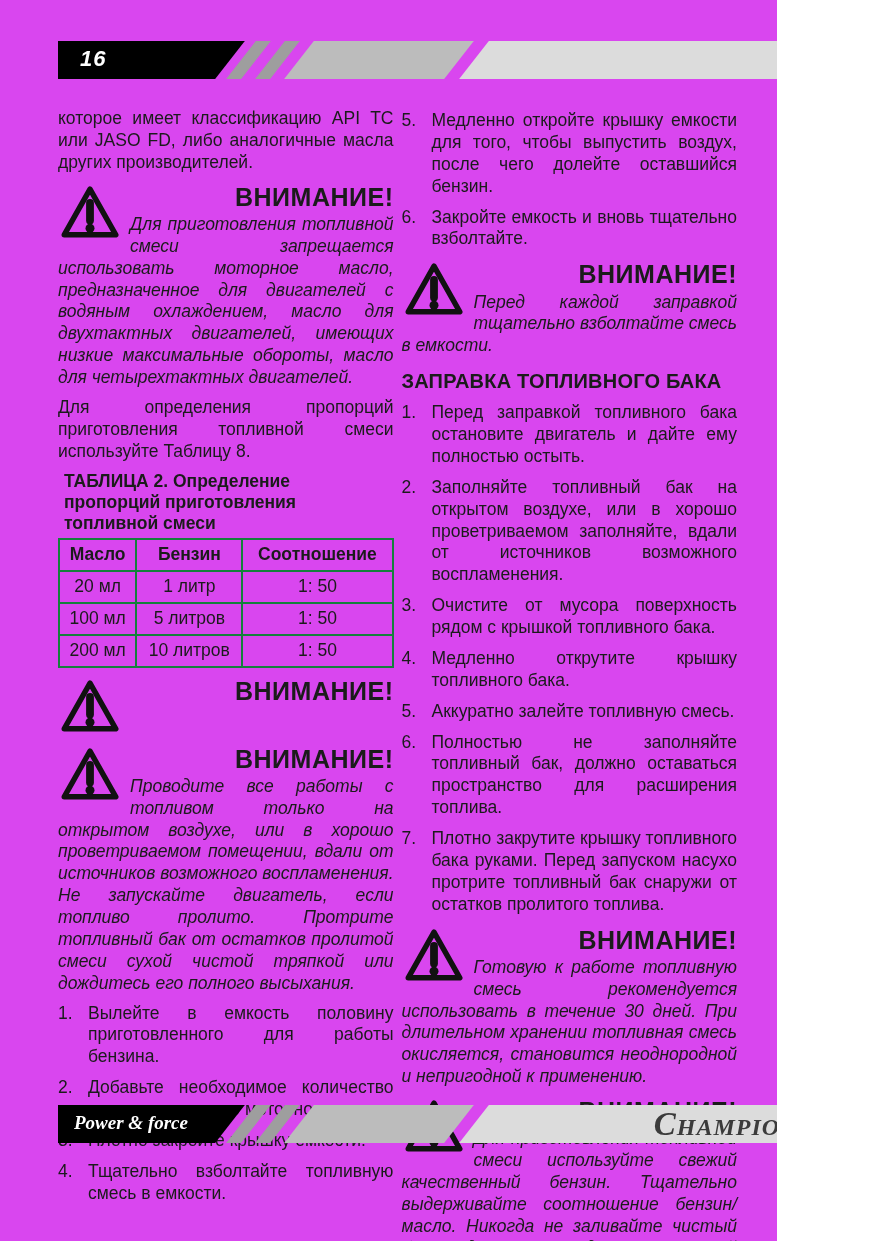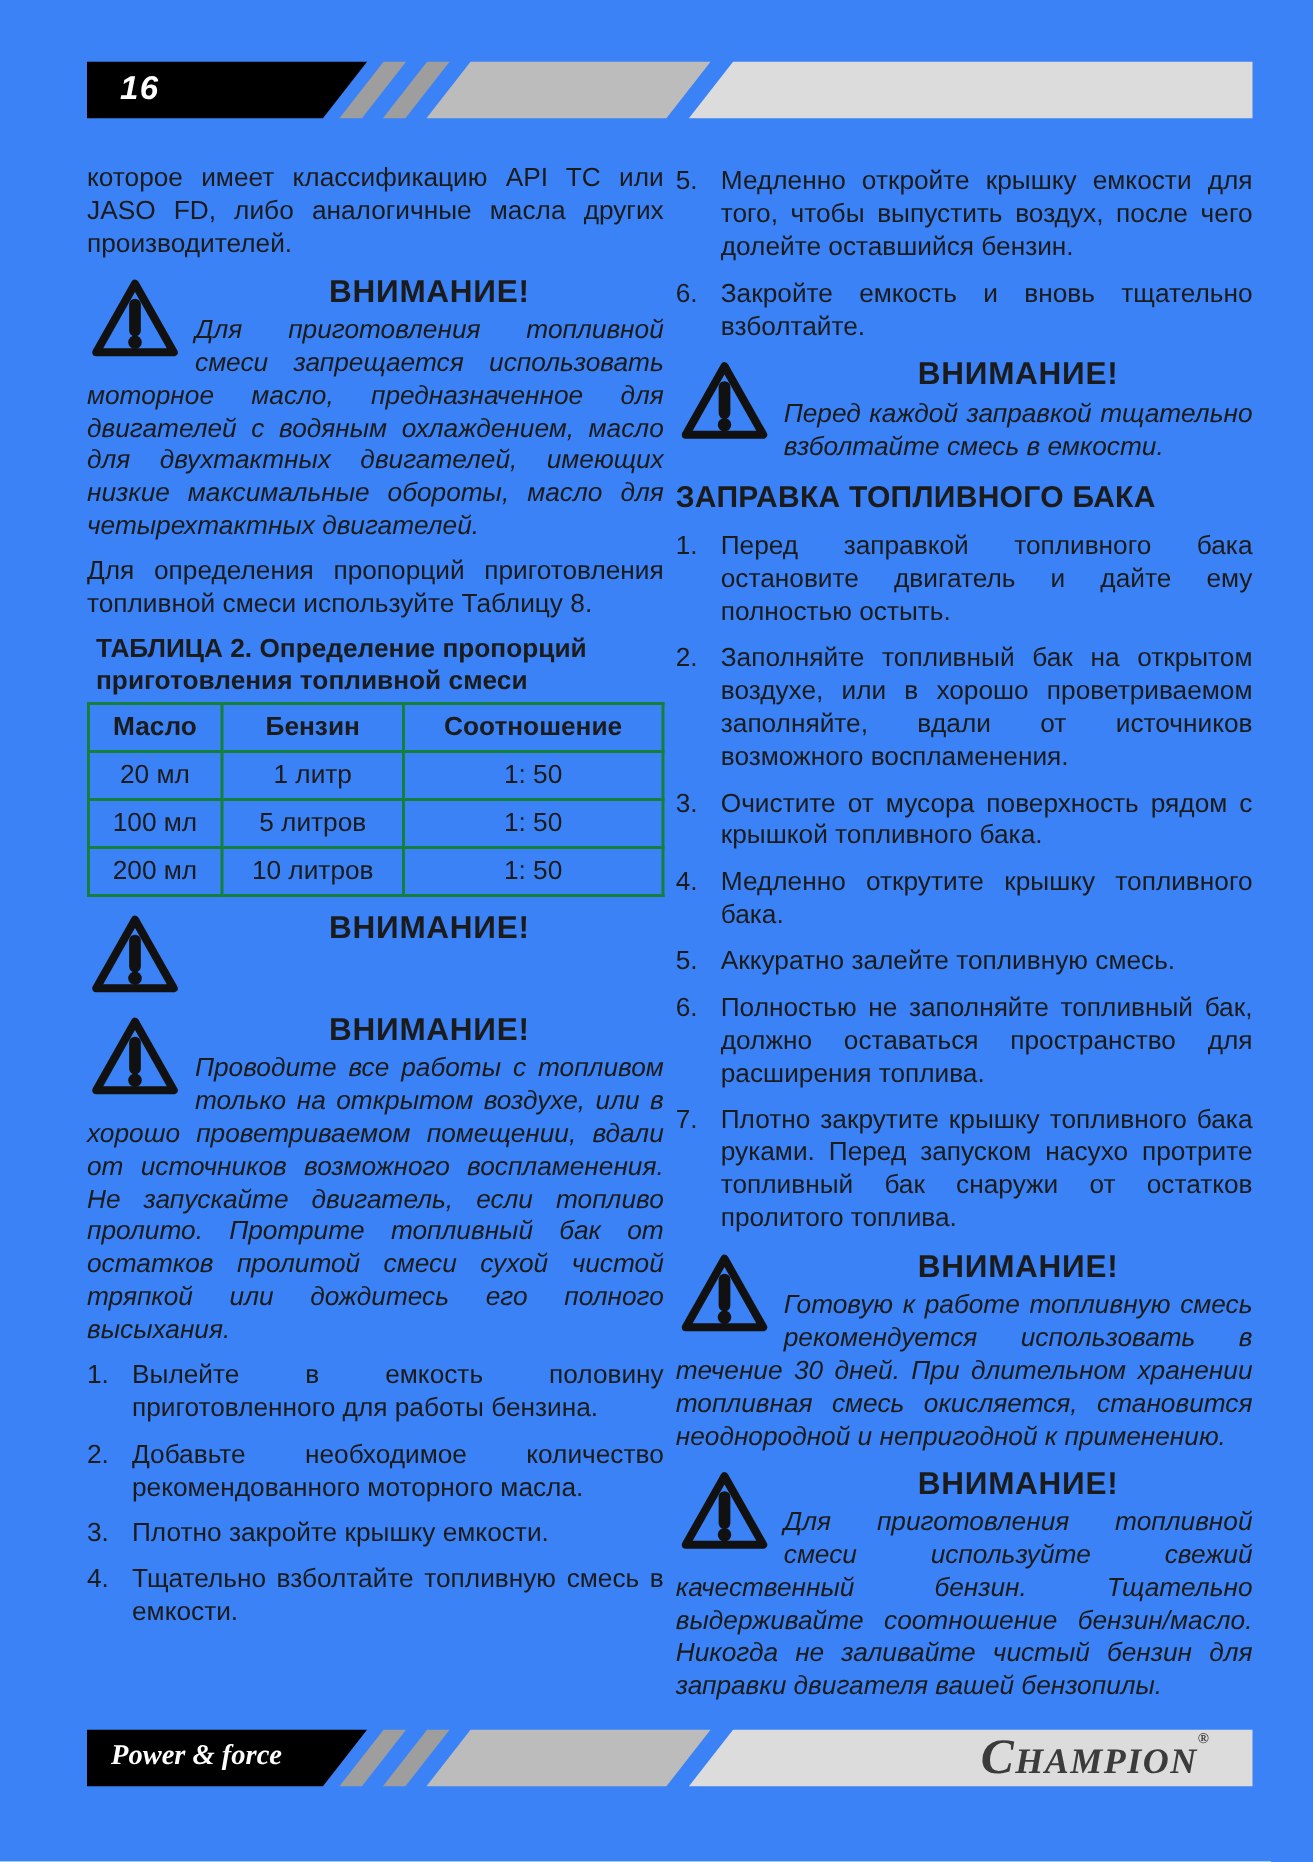--- a/index.html
+++ b/index.html
@@ -1,21 +1,21 @@
 <!DOCTYPE html>
 <html lang="ru"><head>
 <meta charset="utf-8">
 <style>
   html,body{margin:0;padding:0;background:#ffffff;}
-  .page{position:relative;width:875px;height:1241px;background:#3b82f6;overflow:hidden;
+  .page{position:relative;width:777px;height:1241px;background:#d946ef;overflow:hidden;
         font-family:"Liberation Sans", sans-serif;color:#1b1b1b;}
   
   .deco-bar{position:absolute;left:58px;width:777px;height:38px;overflow:hidden;}
   .header-bar{top:41px;}
-  .footer-bar{top:1153px;}
+  .footer-bar{top:1105px;}
   .seg{position:absolute;top:0;height:100%;transform:skewX(-38deg);}
   .seg-black{left:-40px;width:212px;background:#000;}
   .seg-stripe{width:15px;background:#9e9e9e;}
   .s1{left:183px}.s2{left:212px}
   .seg-mid{left:241px;width:160px;background:#bcbcbc;}
   .seg-light{left:416px;width:440px;background:#dcdcdc;}
   .page-num{position:absolute;left:22px;top:5px;z-index:2;color:#fff;
             font-style:italic;font-weight:bold;font-size:22px;letter-spacing:1px;}
   .power-force{position:absolute;left:16px;top:7px;z-index:2;color:#fff;
             font-family:"Liberation Serif", serif;font-style:italic;font-weight:bold;font-size:19px;}
@@ -26,21 +26,21 @@
   .ch-reg{font-size:10px;vertical-align:top;}
   
   .columns{position:absolute;top:108px;left:58px;right:40px;bottom:80px;
            display:flex;gap:8px;}
   .col{flex:1;min-width:0;font-size:17.5px;line-height:1.25;}
   .body{margin:0 0 8px 0;text-align:justify;}
   
   .warning{display:flow-root;margin:6px 0 8px 0;}
   .w-icon{float:left;width:60px;height:56px;margin:2px 10px 2px 2px;}
   .w-icon svg{display:block;width:100%;height:100%;}
-  .w-title{text-align:center;font-weight:bold;font-size:21px;letter-spacing:.5px;margin-bottom:1px;}
+  .w-title{text-align:right;font-weight:bold;font-size:25px;letter-spacing:.5px;margin-bottom:1px;}
   .w-text{font-style:italic;text-align:justify;}
   
   .tbl-title{font-weight:bold;text-align:left;margin:2px 6px 4px 6px;line-height:1.2;}
   .mix-table{width:100%;border-collapse:collapse;margin:0 0 8px 0;}
   .mix-table th,.mix-table td{border:2px solid #15803d;text-align:center;
         padding:2px 4px;height:26px;font-size:17.5px;}
   .mix-table th{font-weight:bold;}
   
   .olist{margin:2px 0 0 0;}
   .li{display:flex;margin:0 0 9px 0;}

